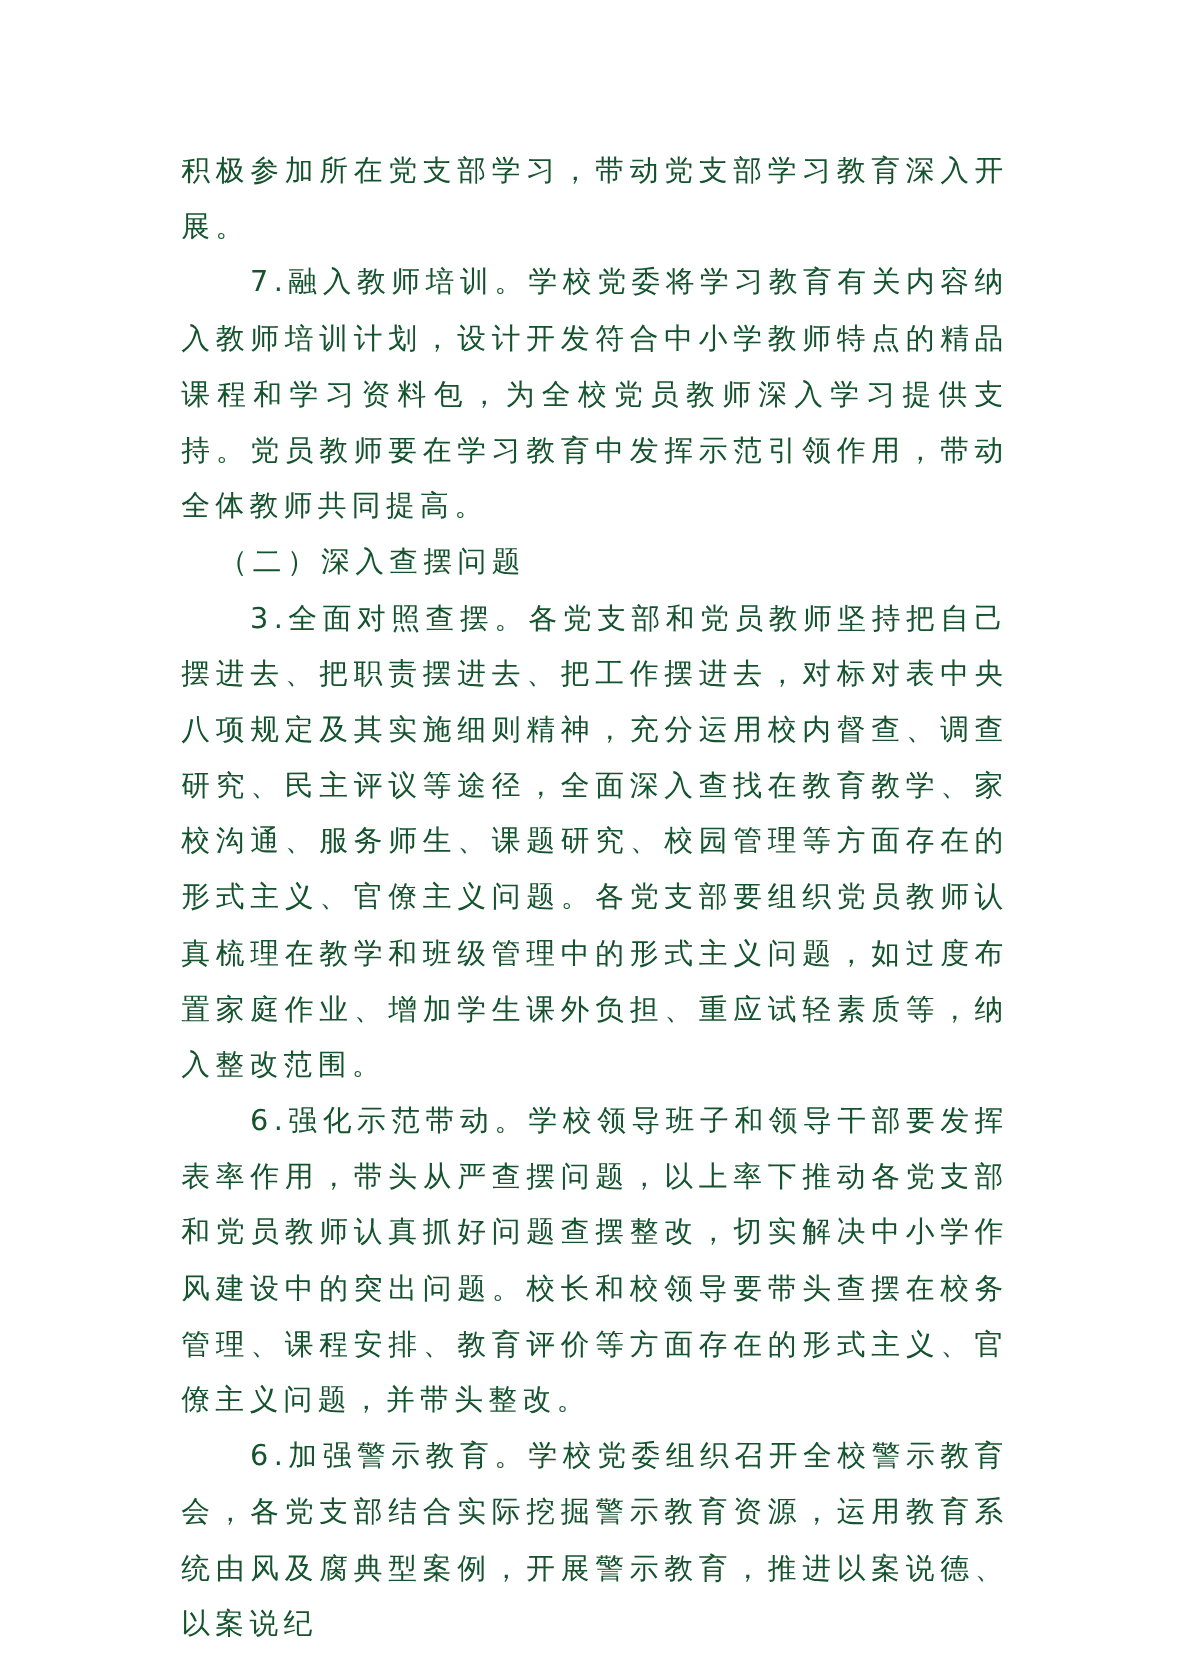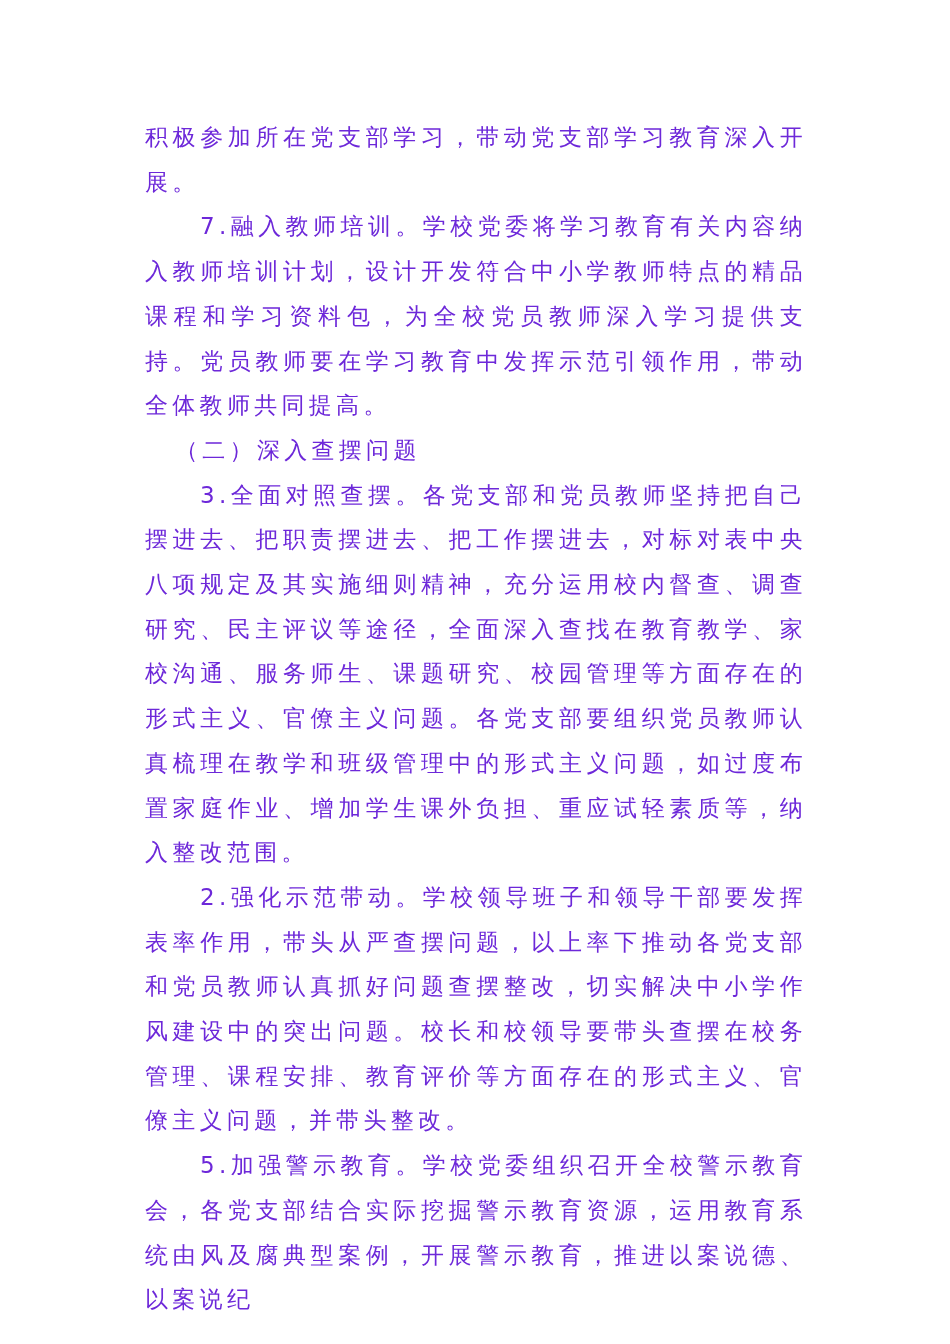--- a/index.html
+++ b/index.html
@@ -14,21 +14,21 @@
     overflow: hidden;
   }
   .page {
     position: absolute;
     left: 145px;
     top: 115px;
     width: 662px;
     font-family: "DejaVu Sans", "Liberation Sans", sans-serif;
     font-size: 23px;
     line-height: 44.7px;
-    color: #6d28d9;
+    color: #14532d;
     letter-spacing: 4.3px;
   }
   .para {
     margin: 0;
     padding: 0;
     text-align: justify;
     text-align-last: left;
   }
   .indent {
     text-indent: 55px;
@@ -38,15 +38,15 @@
   }
 </style>
 </head>
 <body>
 
 <div class="page">
   <p class="para">积极参加所在党支部学习，带动党支部学习教育深入开展。</p>
   <p class="para indent">7.融入教师培训。学校党委将学习教育有关内容纳入教师培训计划，设计开发符合中小学教师特点的精品课程和学习资料包，为全校党员教师深入学习提供支持。党员教师要在学习教育中发挥示范引领作用，带动全体教师共同提高。</p>
   <p class="para heading-sub">（二）深入查摆问题</p>
   <p class="para indent">3.全面对照查摆。各党支部和党员教师坚持把自己摆进去、把职责摆进去、把工作摆进去，对标对表中央八项规定及其实施细则精神，充分运用校内督查、调查研究、民主评议等途径，全面深入查找在教育教学、家校沟通、服务师生、课题研究、校园管理等方面存在的形式主义、官僚主义问题。各党支部要组织党员教师认真梳理在教学和班级管理中的形式主义问题，如过度布置家庭作业、增加学生课外负担、重应试轻素质等，纳入整改范围。</p>
-  <p class="para indent">2.强化示范带动。学校领导班子和领导干部要发挥表率作用，带头从严查摆问题，以上率下推动各党支部和党员教师认真抓好问题查摆整改，切实解决中小学作风建设中的突出问题。校长和校领导要带头查摆在校务管理、课程安排、教育评价等方面存在的形式主义、官僚主义问题，并带头整改。</p>
-  <p class="para indent">5.加强警示教育。学校党委组织召开全校警示教育会，各党支部结合实际挖掘警示教育资源，运用教育系统由风及腐典型案例，开展警示教育，推进以案说德、以案说纪</p>
+  <p class="para indent">6.强化示范带动。学校领导班子和领导干部要发挥表率作用，带头从严查摆问题，以上率下推动各党支部和党员教师认真抓好问题查摆整改，切实解决中小学作风建设中的突出问题。校长和校领导要带头查摆在校务管理、课程安排、教育评价等方面存在的形式主义、官僚主义问题，并带头整改。</p>
+  <p class="para indent">6.加强警示教育。学校党委组织召开全校警示教育会，各党支部结合实际挖掘警示教育资源，运用教育系统由风及腐典型案例，开展警示教育，推进以案说德、以案说纪</p>
 </div>
 
 </body></html>

